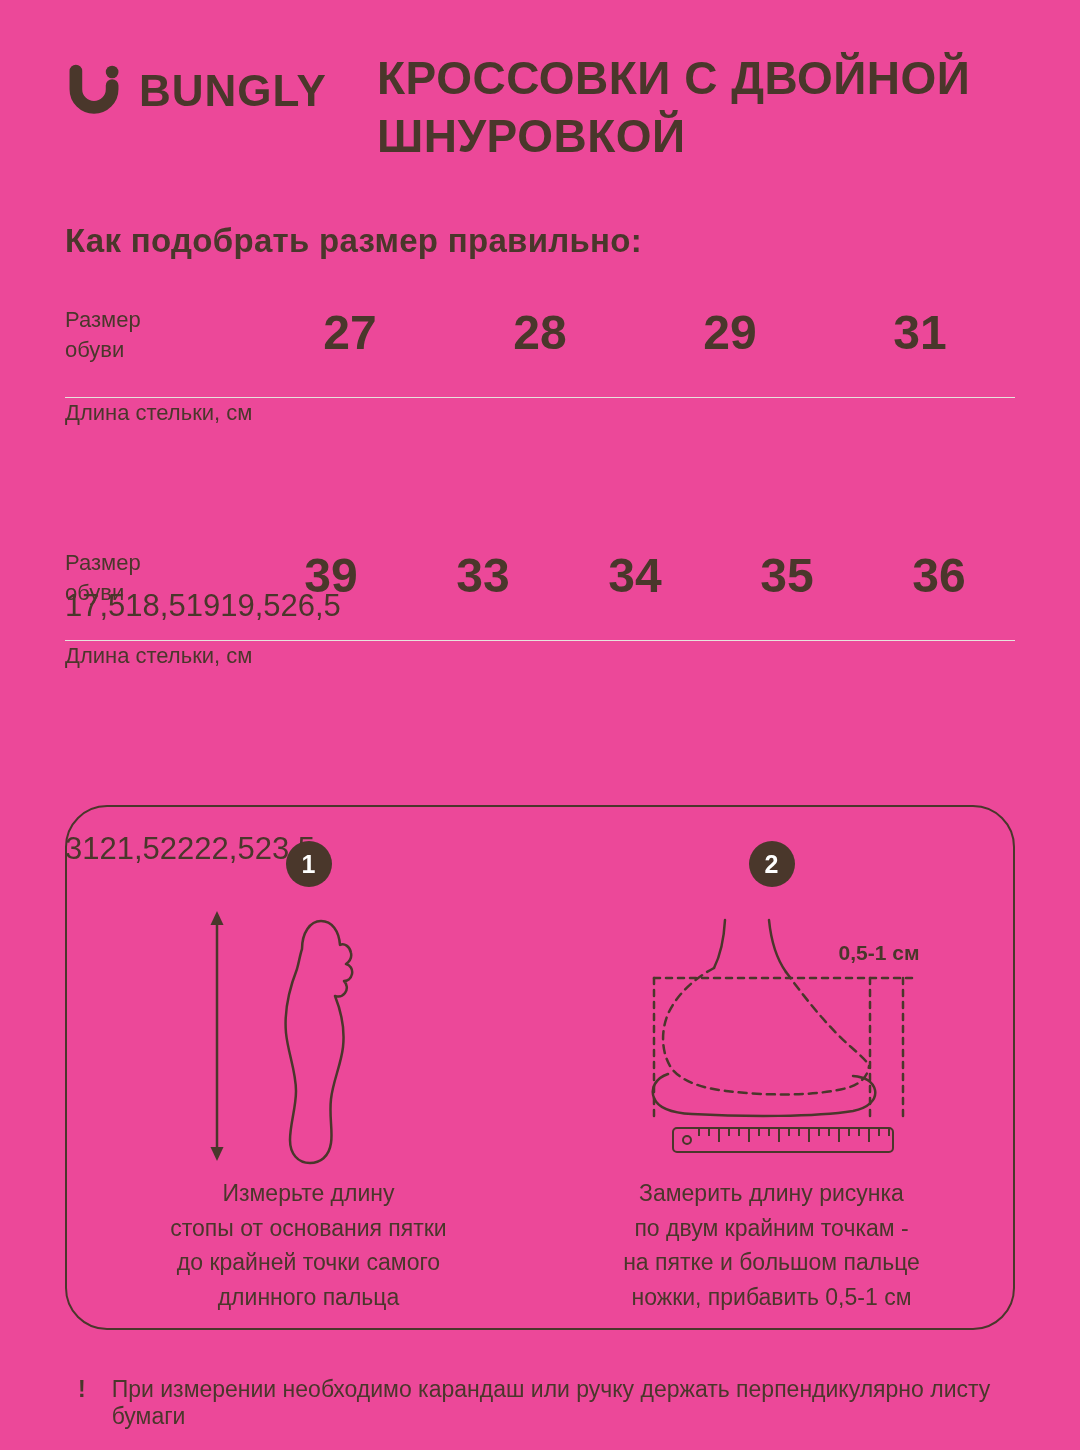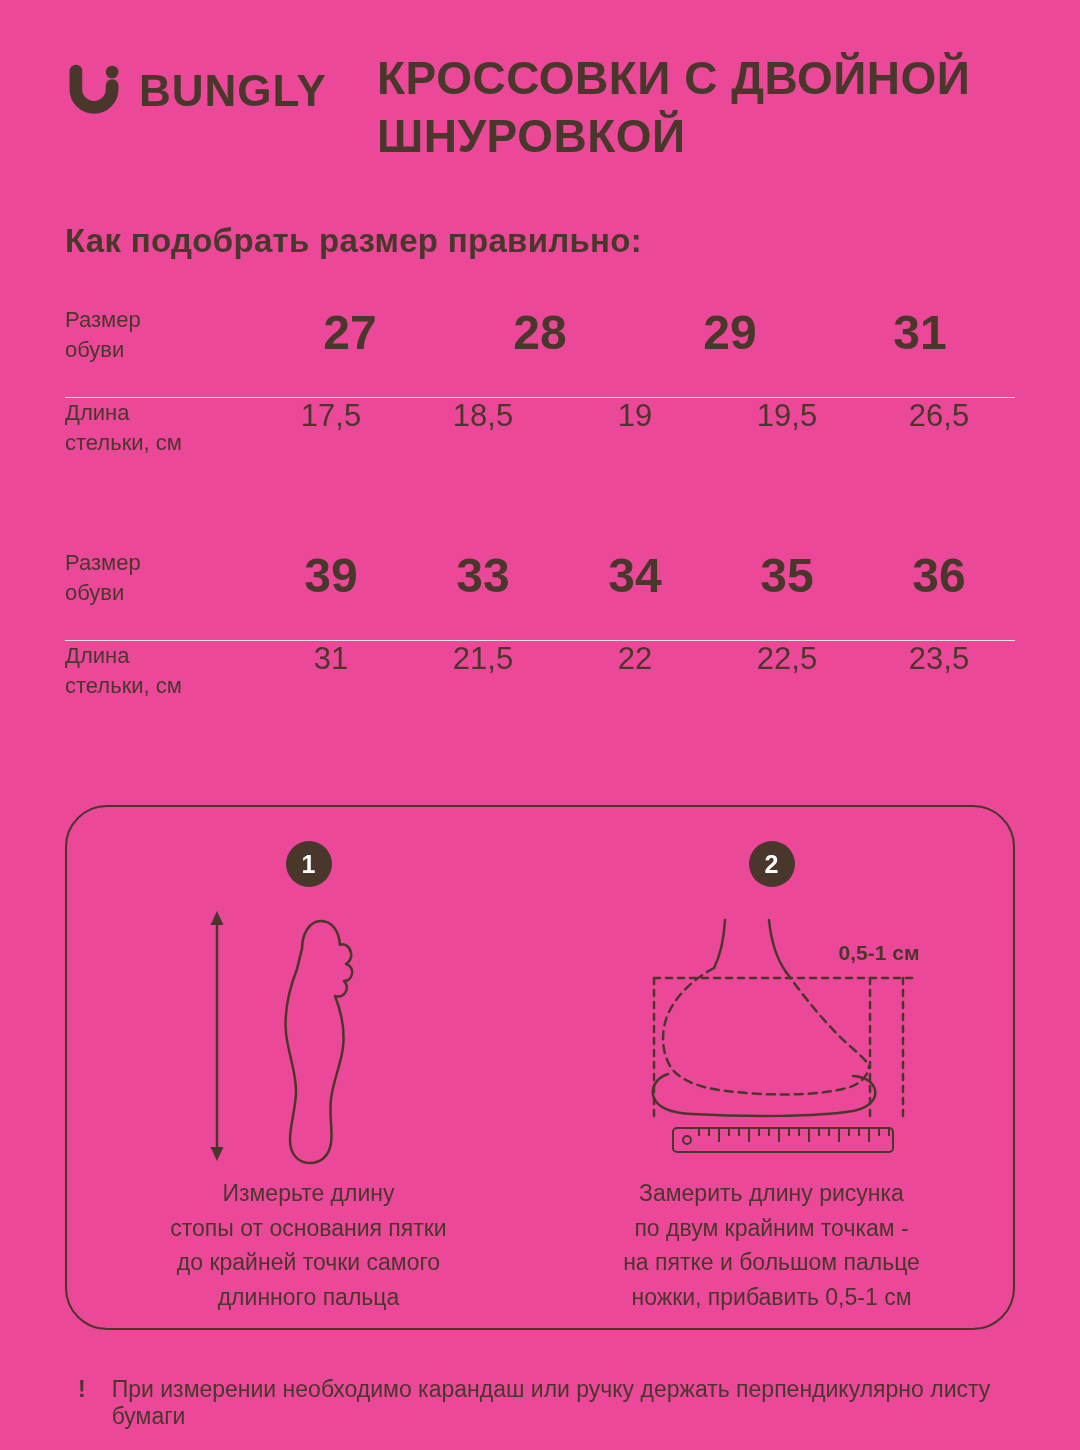--- a/index.html
+++ b/index.html
@@ -23,21 +23,21 @@
 
   
   .section-heading { position: absolute; top: 222px; left: 65px; margin: 0; font-size: 33px; font-weight: 700; letter-spacing: .3px; }
 
   
   .size-table { position: absolute; left: 65px; width: 950px; }
   .table-1 { top: 305px; }
   .table-2 { top: 548px; }
   .trow { display: flex; align-items: flex-start; }
   .trow.sizes-row { min-height: 92px; }
-  .trow.lengths-row { min-height: 88px; }
+  .trow.lengths-row { min-height: 88px; flex-direction: column; }
   .row-label { flex: 0 0 190px; padding-right: 62px; font-size: 22px; line-height: 1.35; }
   .cols { flex: 1; display: flex; }
   .col { flex: 1; text-align: center; }
   .col.size { font-size: 48px; font-weight: 800; }
   .col.length { font-size: 31px; font-weight: 500; }
   .divider { height: 1px; background: #e7e3dd; }
 
   
   .guide-box {
     position: absolute; top: 805px; left: 65px; width: 950px; height: 525px;

